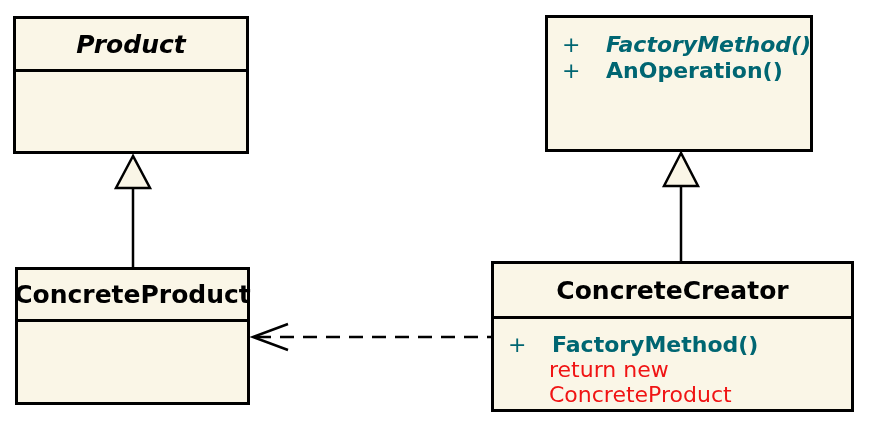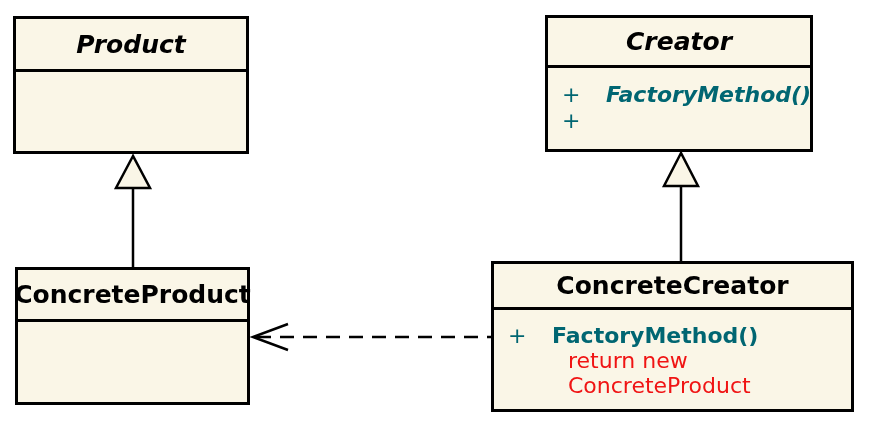--- a/index.html
+++ b/index.html
@@ -17,42 +17,42 @@
     border-bottom:3px solid var(--border,#000);
     font-weight:bold;font-size:25px;color:#000;
     box-sizing:border-box;
   }
   .uml-title.abstract{font-style:italic;}
   .uml-methods{padding:13px 0 0 11px;font-size:22px;color:var(--method-text,#006672);}
   .method-row{display:flex;align-items:center;height:26px;}
   .method-row .vis{width:47px;padding-left:3px;box-sizing:border-box;flex:0 0 auto;}
   .method-row .mname{white-space:nowrap;font-weight:bold;}
   .method-row .mname.abstract{font-style:italic;}
-  .note-line{line-height:25px;margin-left:63px;color:var(--note-text,#f01414);white-space:nowrap;}
+  .note-line{line-height:25px;margin-left:44px;color:var(--note-text,#f01414);white-space:nowrap;}
 
   #edges{position:absolute;left:0;top:0;width:874px;height:431px;}
   .edge-line{stroke:var(--border,#000);stroke-width:2.5;fill:none;}
   .edge-dashed{stroke:var(--border,#000);stroke-width:2.5;fill:none;stroke-dasharray:14 9;}
   .tri-head{fill:var(--box-fill,#faf6e7);stroke:var(--border,#000);stroke-width:2.5;}
   .open-head{stroke:var(--border,#000);stroke-width:2.5;fill:none;}
 
   .edge-label{
     position:absolute;left:288px;top:344px;width:170px;
     text-align:center;font-size:22px;color:#000;white-space:nowrap;
   }
 
   
   #class-product{left:13px;top:16px;width:236px;height:138px;}
   #class-product .uml-title{height:53px;text-align:right;}
   #class-creator{left:545px;top:15px;width:268px;height:137px;}
   #class-creator .uml-title{height:50px;}
   #class-concrete-product{left:15px;top:267px;width:235px;height:138px;}
   #class-concrete-product .uml-title{height:52px;}
   #class-concrete-creator{left:491px;top:261px;width:363px;height:151px;}
-  #class-concrete-creator .uml-title{height:46px;}
+  #class-concrete-creator .uml-title{height:55px;}
   #class-concrete-creator .uml-methods{padding-top:12px;}
 </style>
 </head>
 <body>
 
 <div id="canvas">
 
   <svg id="edges" viewBox="0 0 874 431" xmlns="http://www.w3.org/2000/svg">
 
     <line class="edge-line" x1="133" y1="188" x2="133" y2="267"></line>
@@ -65,28 +65,28 @@
     <polyline class="open-head" points="288,324 253,337 288,350"></polyline>
   </svg>
 
 
   <div id="class-product" class="uml-class">
     <div class="uml-title abstract">Product</div>
     <div class="uml-methods"></div>
   </div>
 
   <div id="class-creator" class="uml-class">
-    <div class="uml-title abstract">Creator</div>
     <div class="uml-methods">
       <div class="method-row">
         <span class="vis">+</span>
         <span class="mname abstract">FactoryMethod()</span>
       </div>
       <div class="method-row">
         <span class="vis">+</span>
+        <span class="mname">AnOperation()</span>
       </div>
     </div>
   </div>
 
   <div id="class-concrete-product" class="uml-class">
     <div class="uml-title">ConcreteProduct</div>
     <div class="uml-methods"></div>
   </div>
 
   <div id="class-concrete-creator" class="uml-class">

